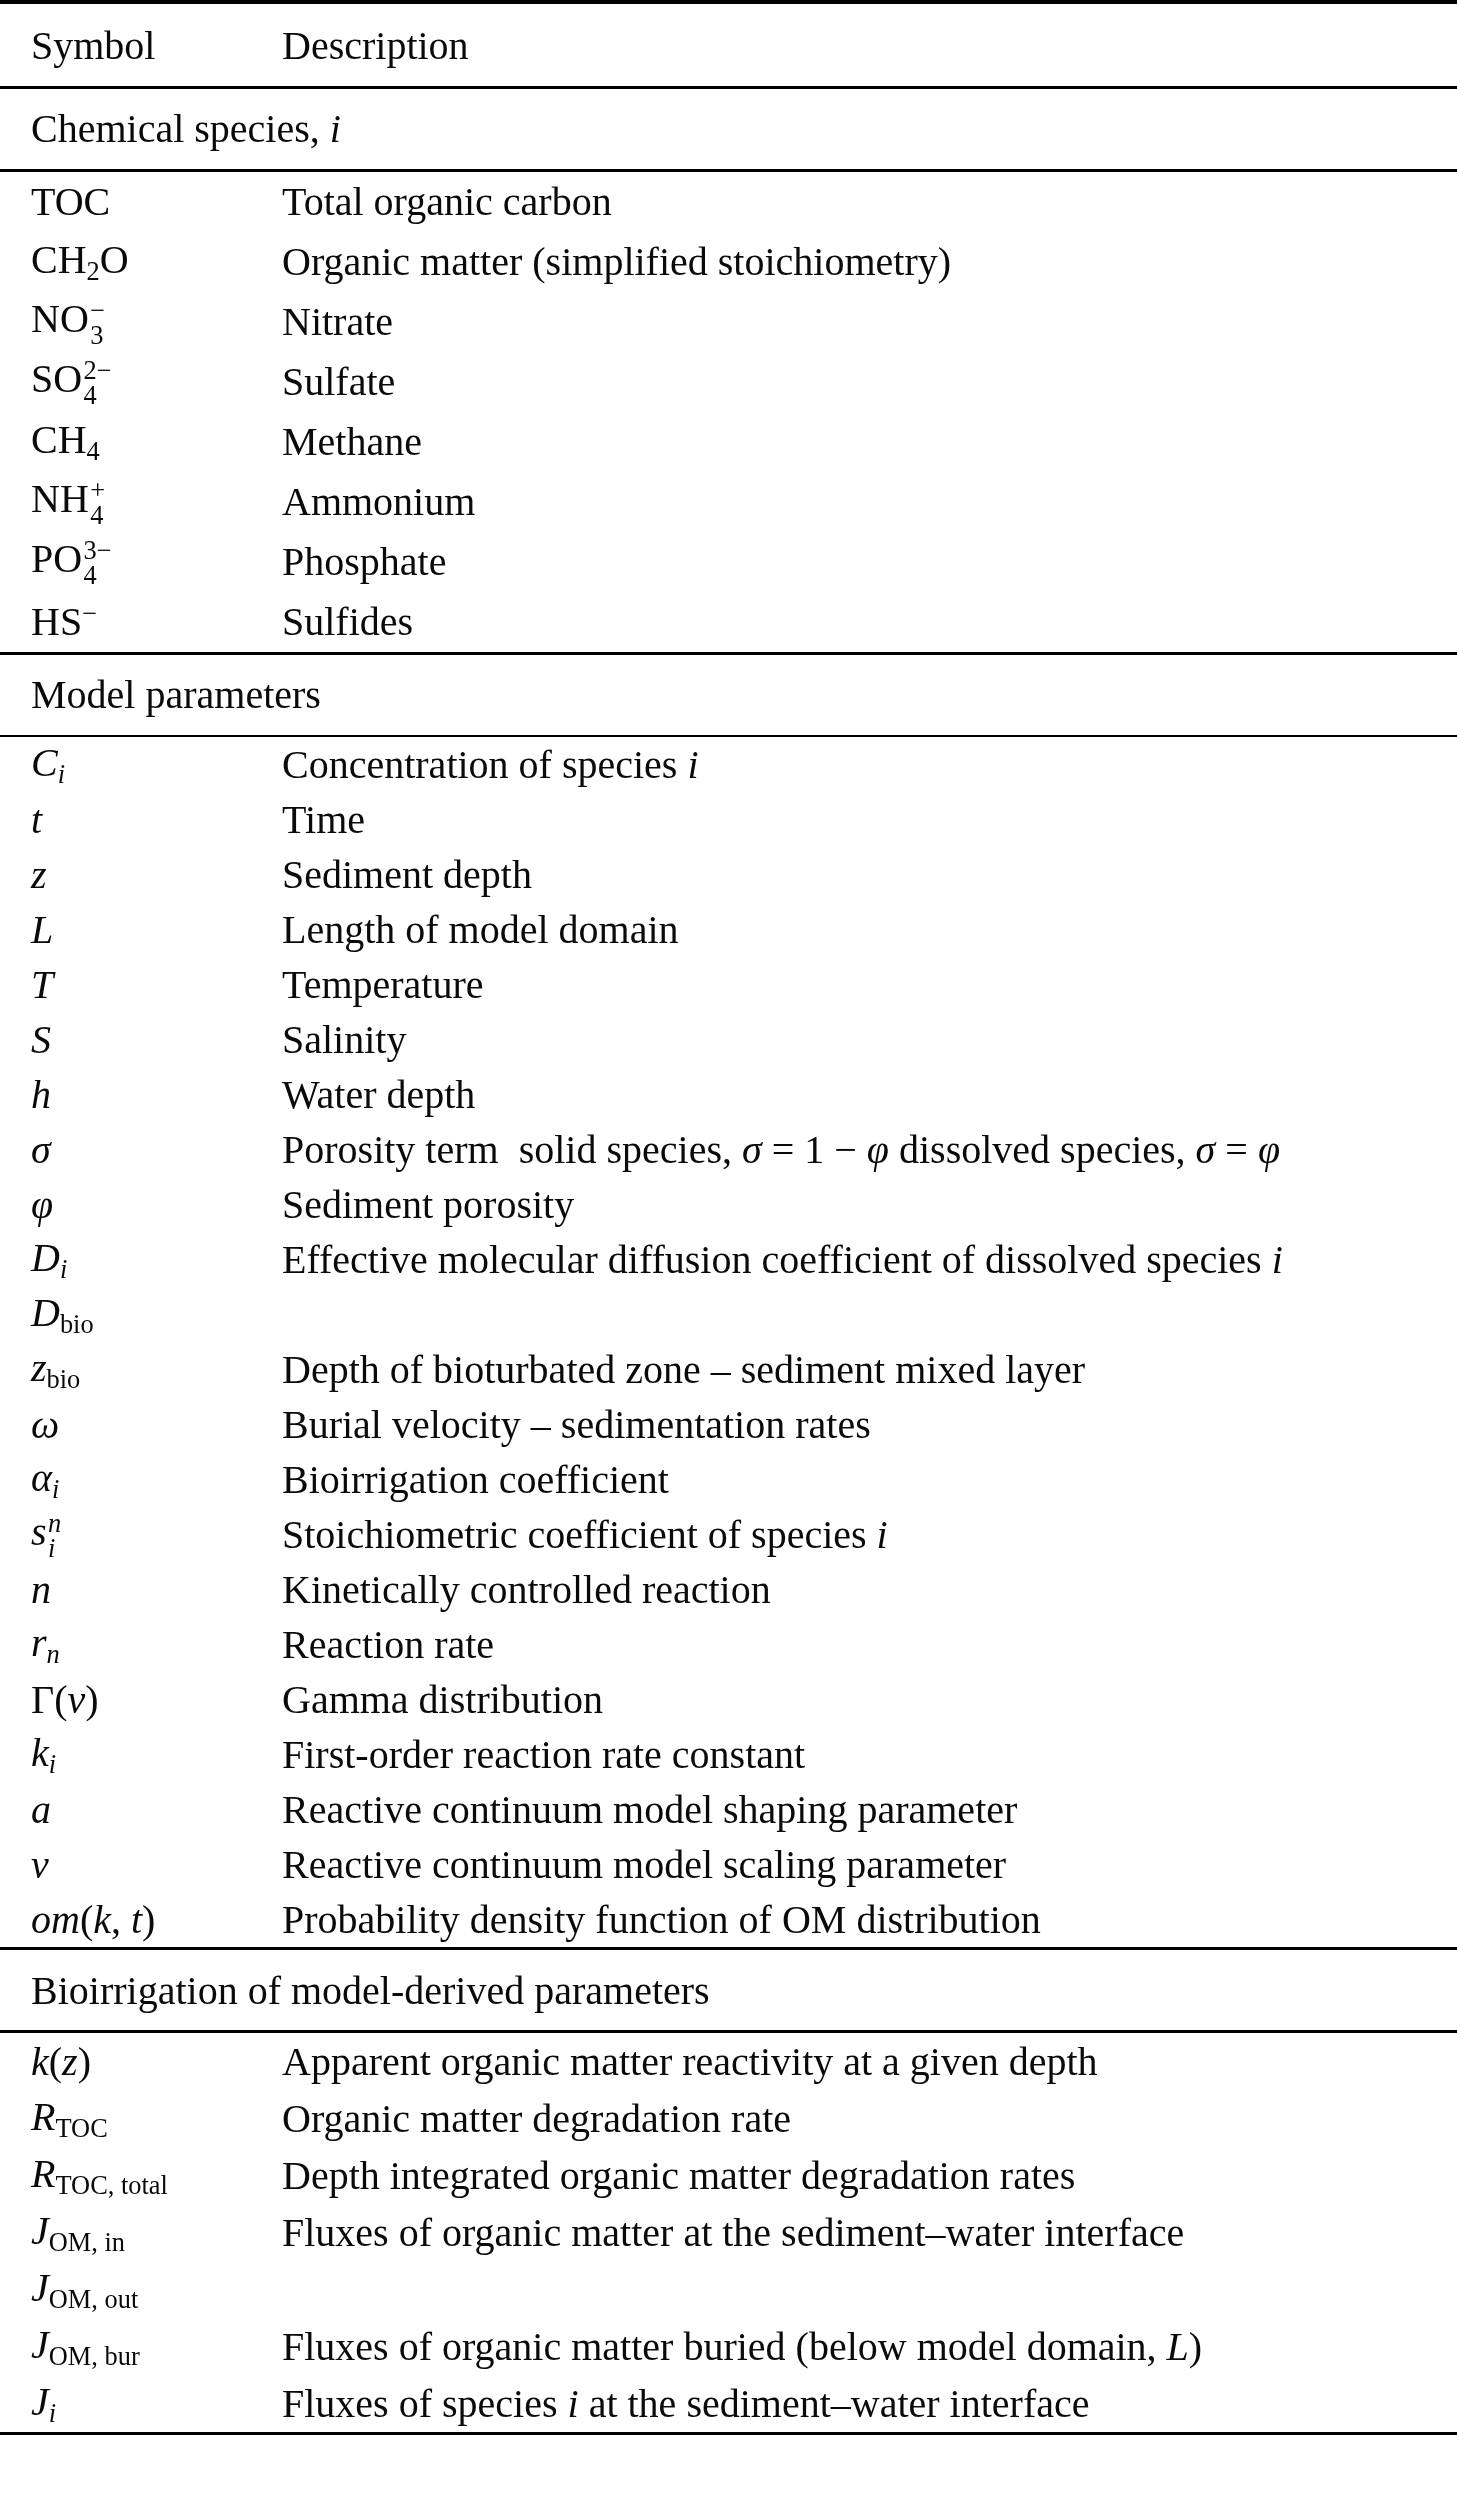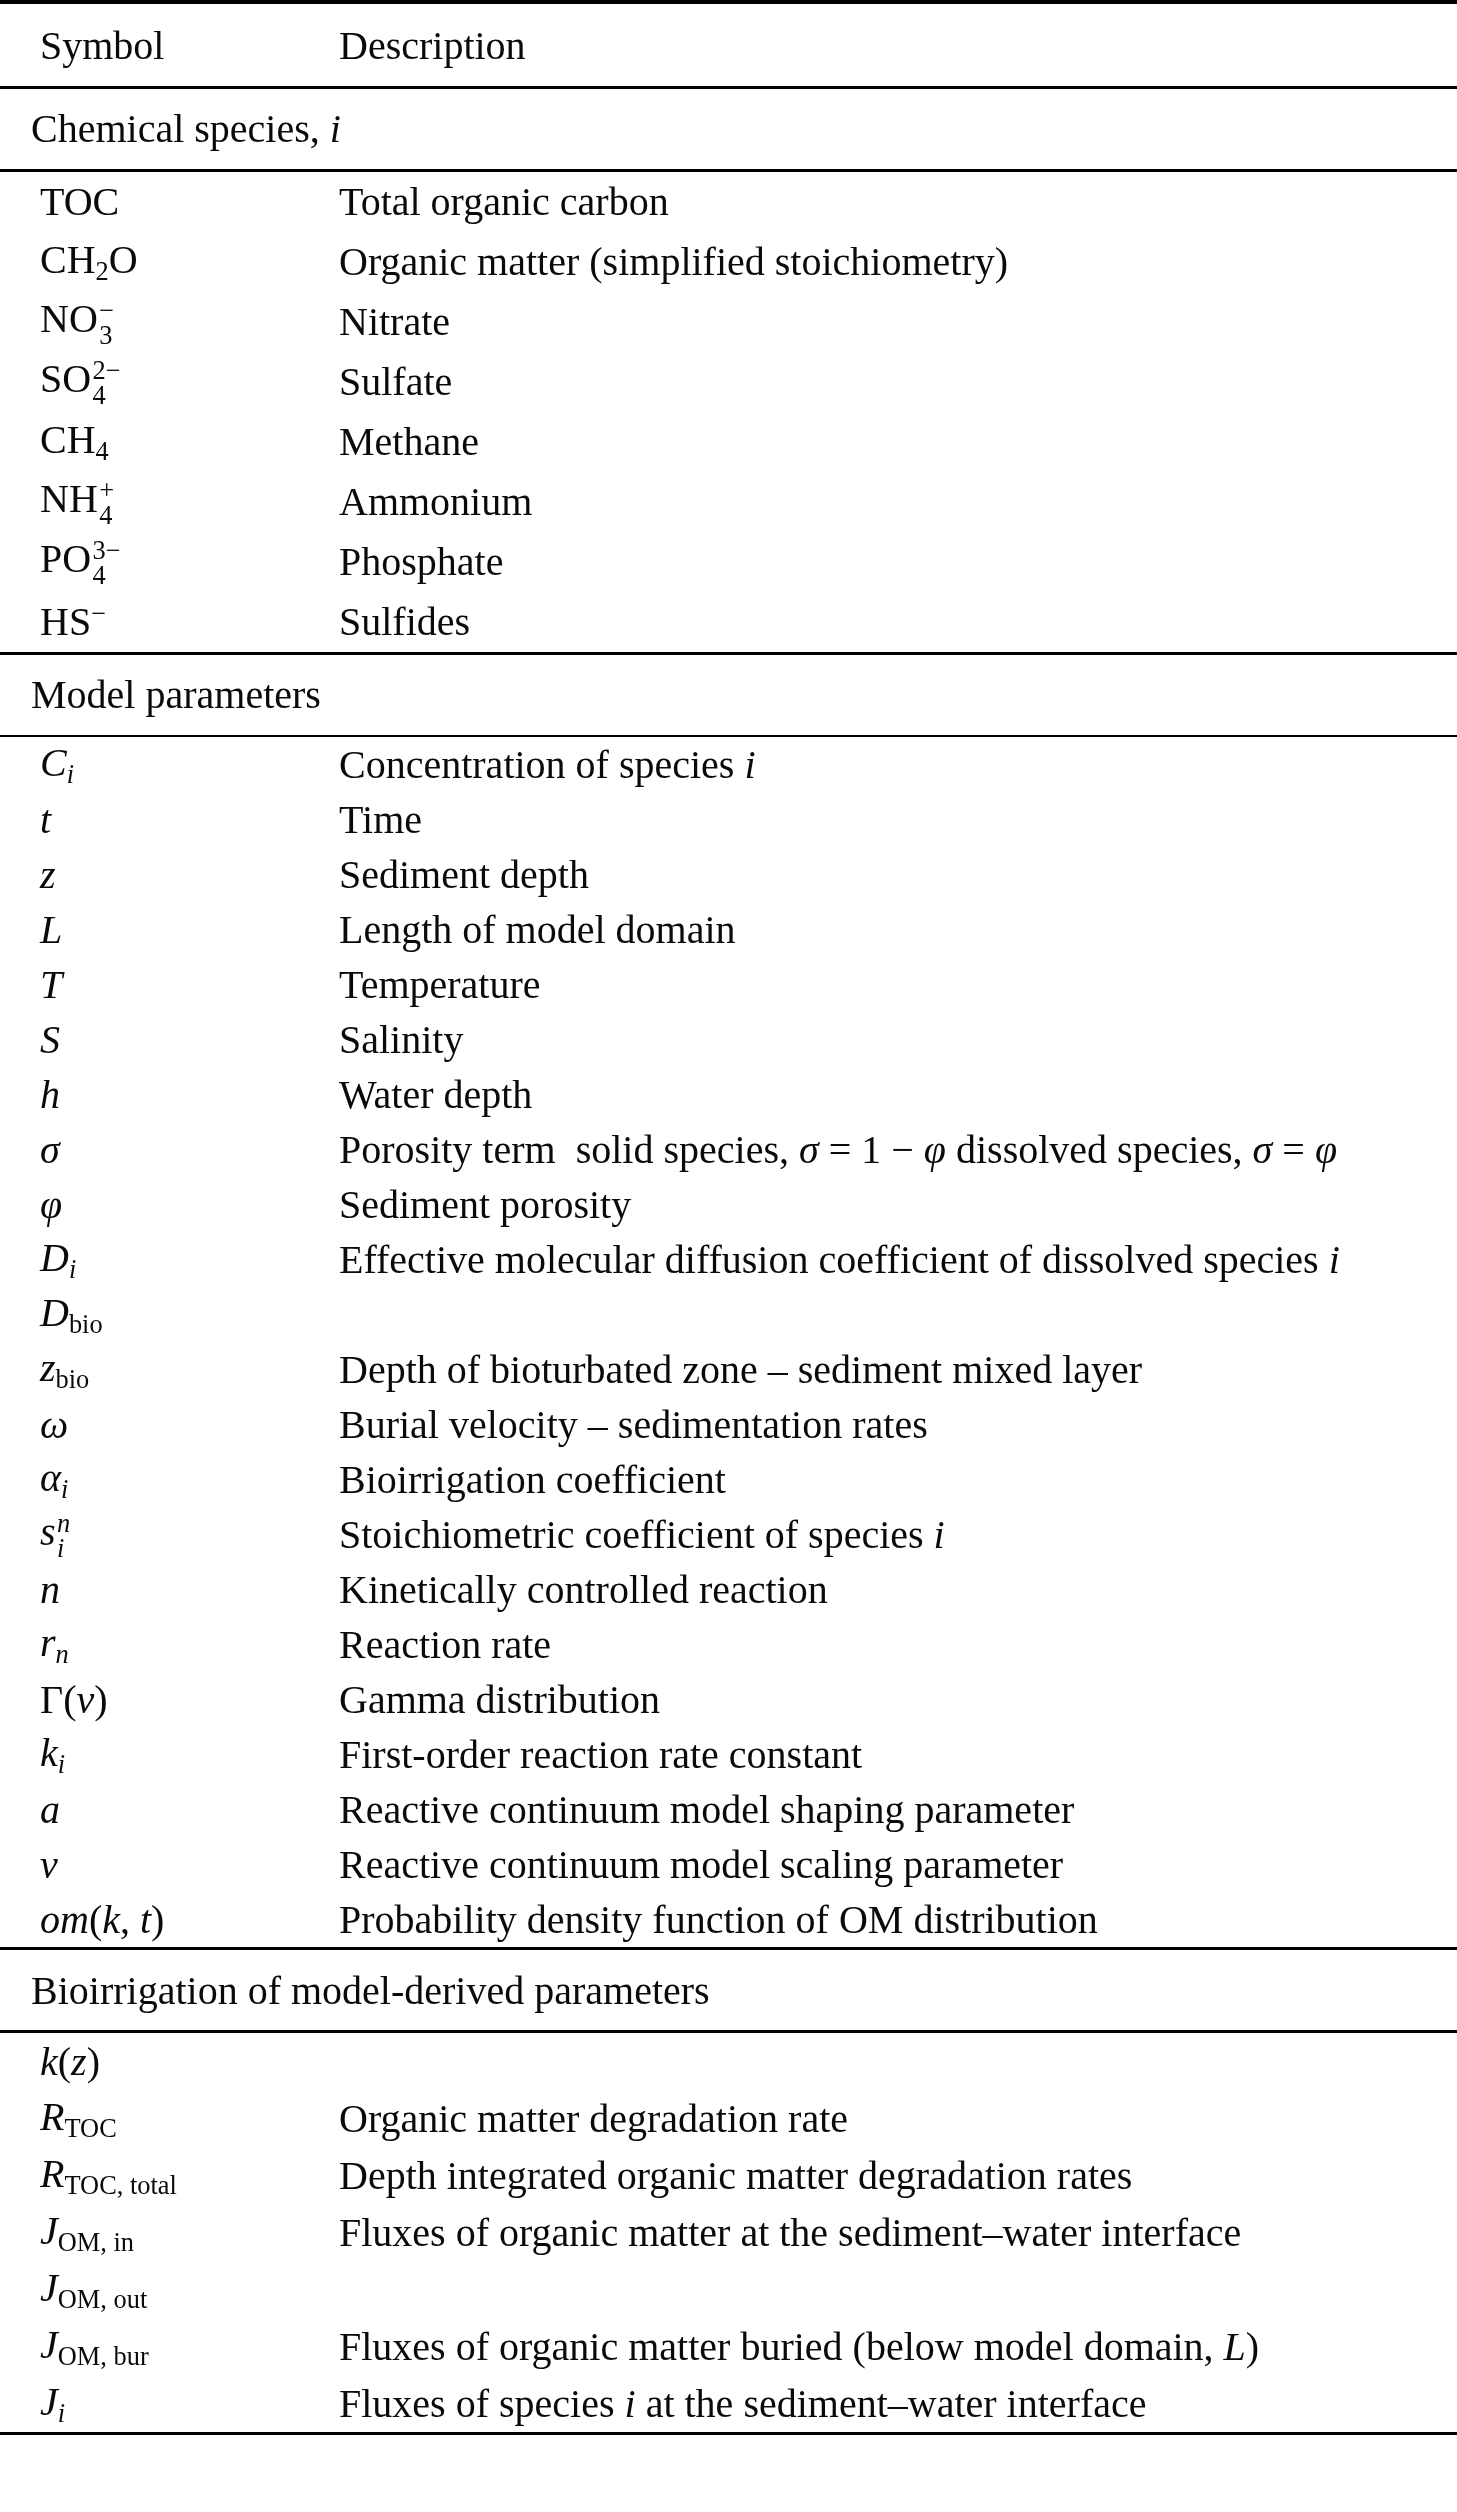--- a/index.html
+++ b/index.html
@@ -15,23 +15,22 @@
   }
   .rule { width: 1457px; background: #000; }
   .rule.top { height: 4.2px; }
   .rule.mid { height: 2.8px; }
   .rule.bottom { height: 3.5px; }
 
   .header-row, .trow {
     display: grid;
     grid-template-columns: 251px 1fr;
     align-items: center;
-    padding-left: 40px;
+    padding-left: 31px;
     box-sizing: border-box;
-    gap: 48px;
   }
   .header-row { height: 82px; }
   .sec-row {
     display: flex;
     align-items: center;
     padding-left: 31px;
     height: 80px;
     box-sizing: border-box;
   }
   .s0 .trow { height: 60px; }
@@ -211,20 +210,21 @@
         </div>
       </div>
       <div class="rule mid"></div>
       <div class="sec-row">
         <span class="cell"><span>Bioirrigation of model-derived parameters</span></span>
       </div>
       <div class="rule mid"></div>
       <div class="s2">
         <div class="trow">
           <div class="cell"><span class="it">k</span><span>(</span><span class="it">z</span><span>)</span></div>
+          <div class="cell"><span>Apparent organic matter reactivity at a given depth</span></div>
         </div>
         <div class="trow">
           <div class="cell"><span class="it">R</span><span class="sb">TOC</span></div>
           <div class="cell"><span>Organic matter degradation rate</span></div>
         </div>
         <div class="trow">
           <div class="cell"><span class="it">R</span><span class="sb">TOC, total</span></div>
           <div class="cell"><span>Depth integrated organic matter degradation rates</span></div>
         </div>
         <div class="trow">

